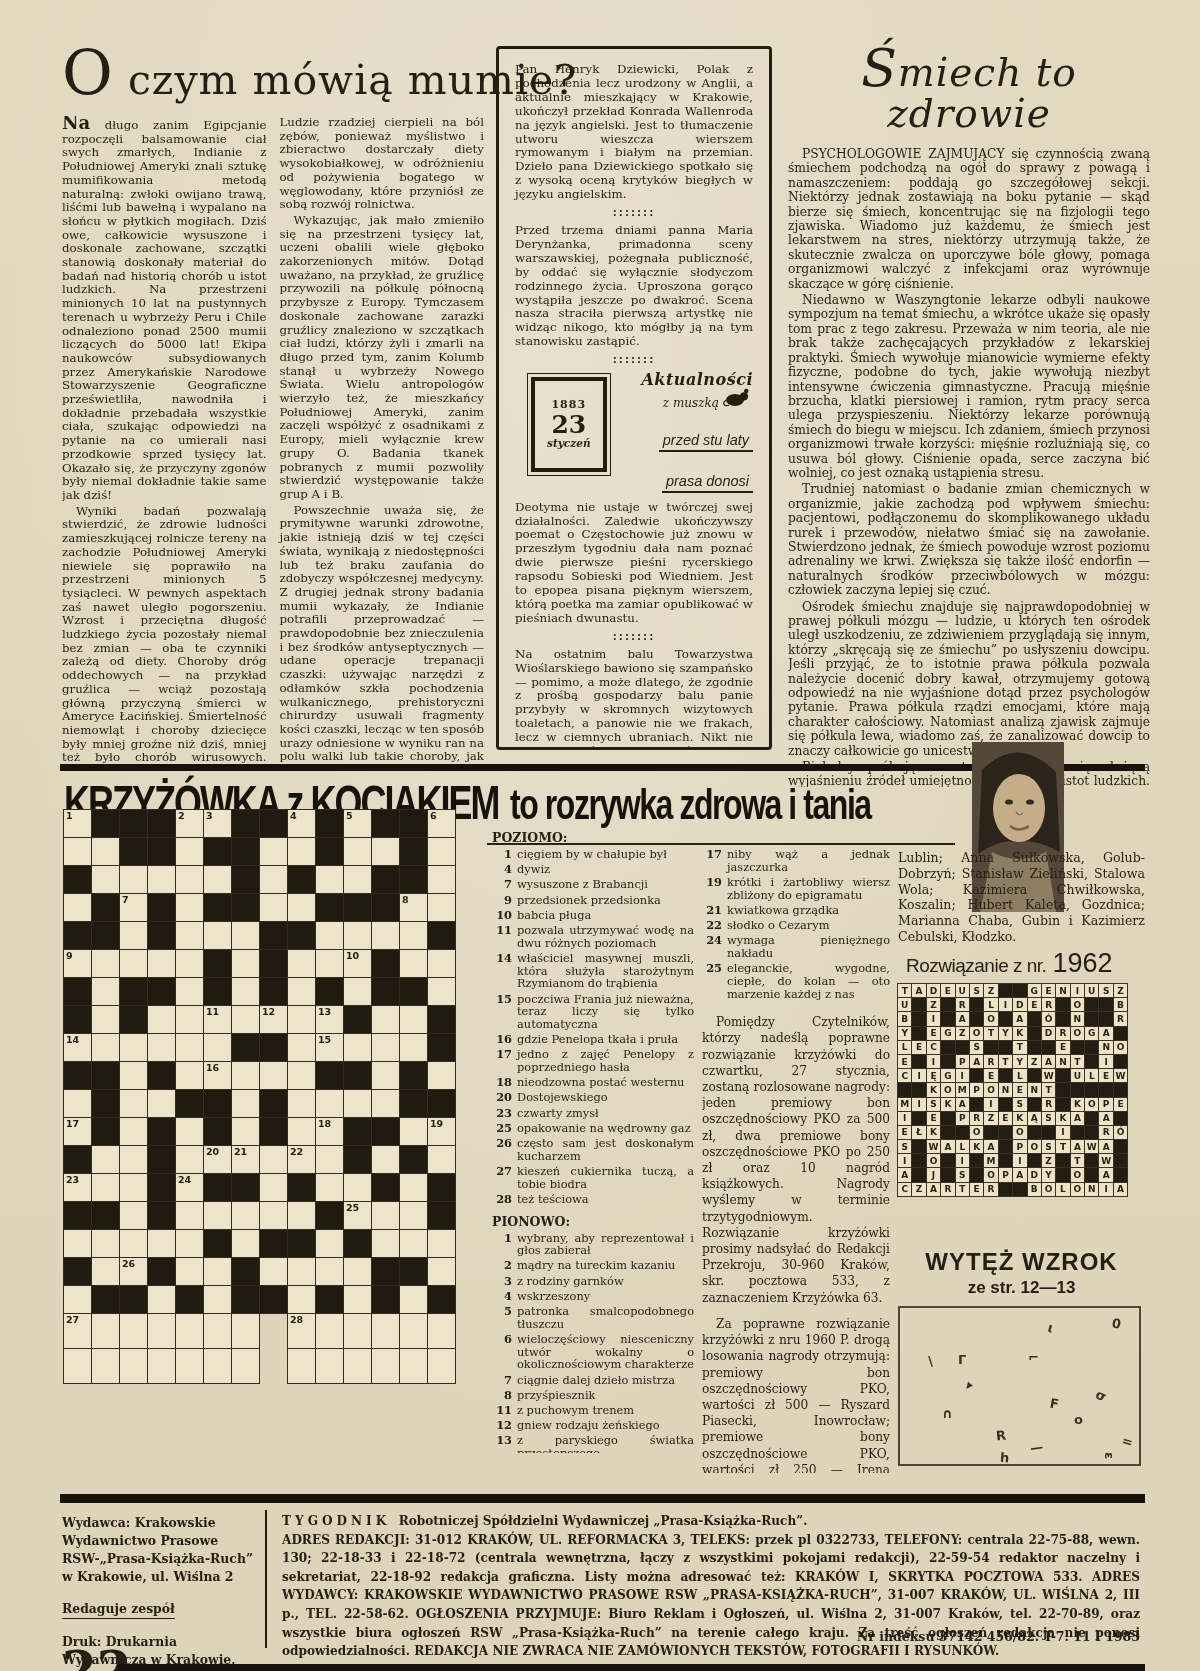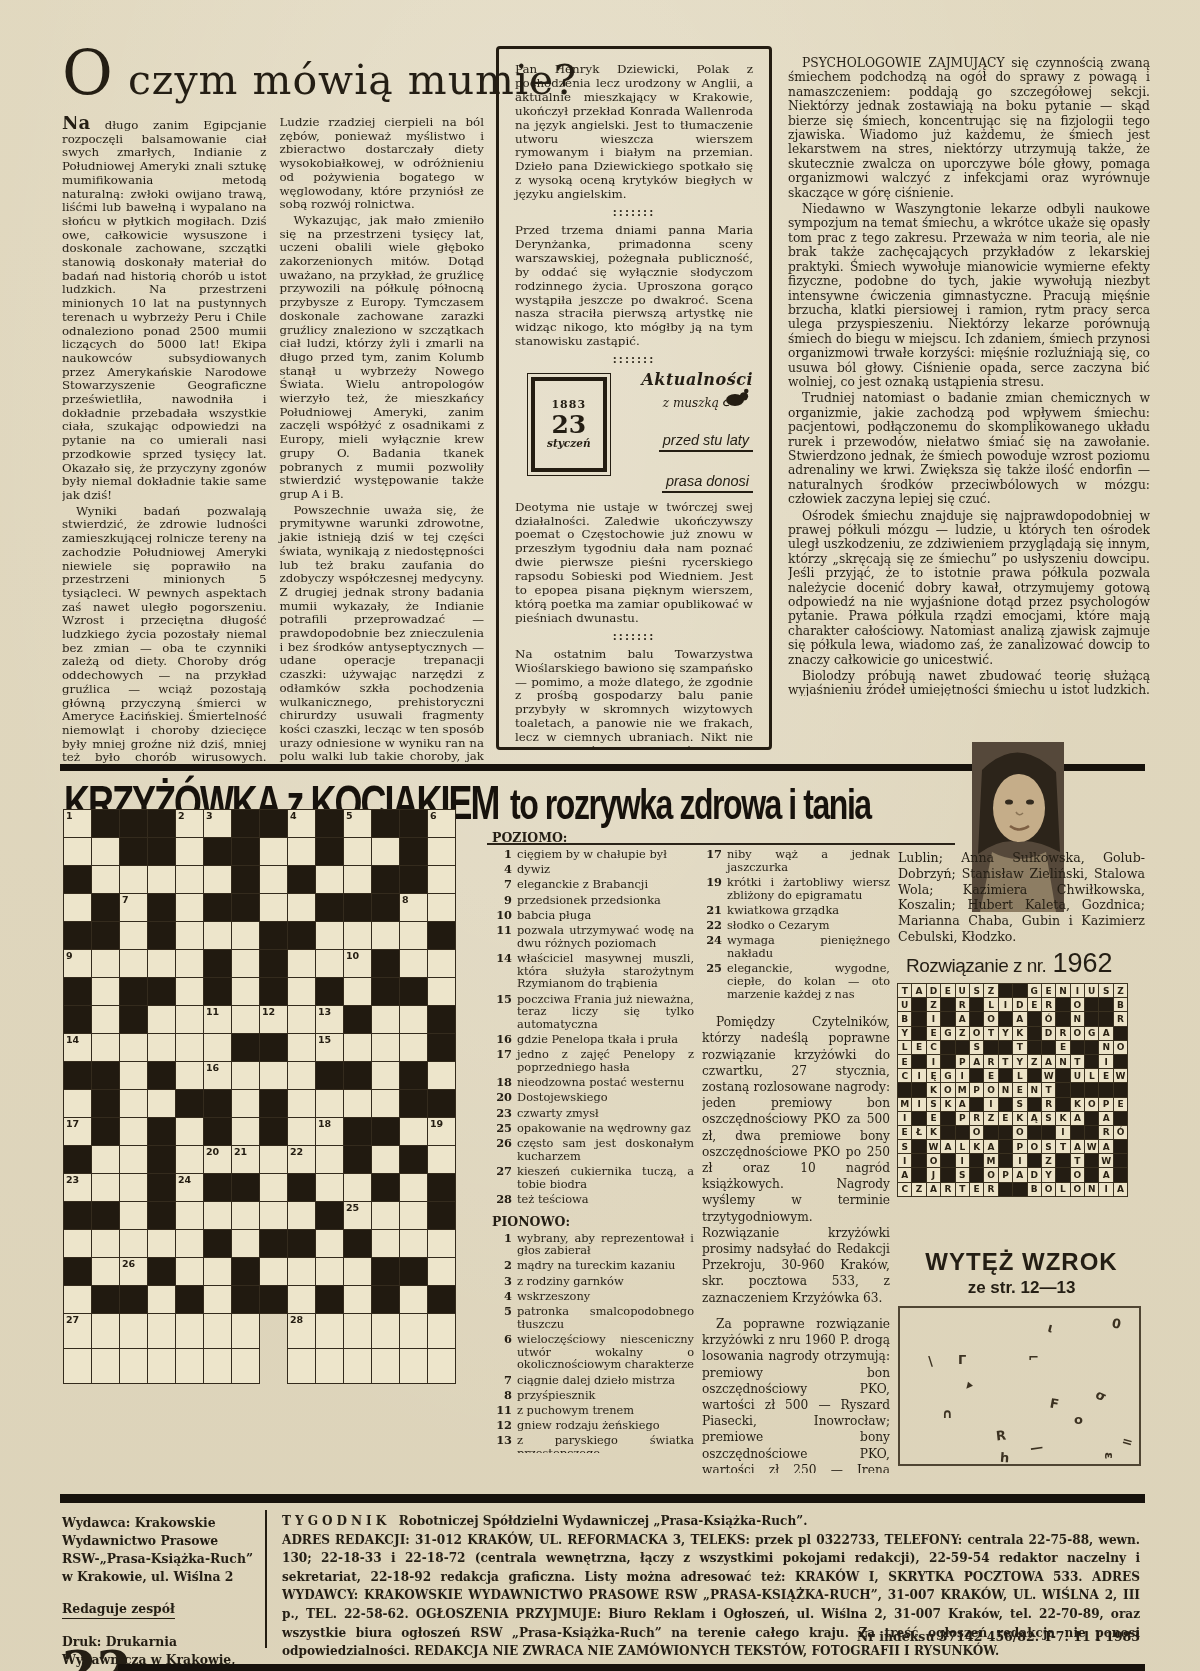--- a/index.html
+++ b/index.html
@@ -126,20 +126,21 @@
         <div><span class="stamp">przed stu laty</span></div>
         <div><span class="stamp">prasa donosi</span></div>
       </div>
     </div>
     <p class="para first">Deotyma nie ustaje w twórczej swej działalności. Zaledwie ukończywszy poemat o Częstochowie już znowu w przeszłym tygodniu dała nam poznać dwie pierwsze pieśni rycerskiego rapsodu Sobieski pod Wiedniem. Jest to epopea pisana pięknym wierszem, którą poetka ma zamiar opublikować w pieśniach dwunastu.</p>
     <div class="dots">:::::::</div>
     <p class="para first">Na ostatnim balu Towarzystwa Wioślarskiego bawiono się szampańsko — pomimo, a może dlatego, że zgodnie z prośbą gospodarzy balu panie przybyły w skromnych wizytowych toaletach, a panowie nie we frakach, lecz w ciemnych ubraniach. Nikt nie rozdarł trenów z gazy i tiulów, jako że takowych przy sukniach danserek nie było, żadna też z dam narzekać nie mogła, że na balową toaletę olśniewającą przez jeden wieczór wydała kilkaset rubli. Godna pochwały oszczędność. BoWer.</p>
   </div>
 
   <div class="abs" style="left:788px;top:42px;width:362px;">
+    <div class="smi-title">Śmiech to zdrowie</div>
     <div class="smi-body just" style="margin-top:14px;">
       <span><p class="para">PSYCHOLOGOWIE ZAJMUJĄCY się czynnością zwaną śmiechem podchodzą na ogół do sprawy z powagą i namaszczeniem: poddają go szczegółowej sekcji. Niektórzy jednak zostawiają na boku pytanie — skąd bierze się śmiech, koncentrując się na fizjologii tego zjawiska. Wiadomo już każdemu, że śmiech jest lekarstwem na stres, niektórzy utrzymują także, że skutecznie zwalcza on uporczywe bóle głowy, pomaga organizmowi walczyć z infekcjami oraz wyrównuje skaczące w górę ciśnienie.</p><p class="para">Niedawno w Waszyngtonie lekarze odbyli naukowe sympozjum na temat śmiechu, a wkrótce ukaże się opasły tom prac z tego zakresu. Przeważa w nim teoria, ale nie brak także zachęcających przykładów z lekarskiej praktyki. Śmiech wywołuje mianowicie wymierne efekty fizyczne, podobne do tych, jakie wywołują niezbyt intensywne ćwiczenia gimnastyczne. Pracują mięśnie brzucha, klatki piersiowej i ramion, rytm pracy serca ulega przyspieszeniu. Niektórzy lekarze porównują śmiech do biegu w miejscu. Ich zdaniem, śmiech przynosi organizmowi trwałe korzyści: mięśnie rozluźniają się, co usuwa ból głowy. Ciśnienie opada, serce zaczyna bić wolniej, co jest oznaką ustąpienia stresu.</p><p class="para">Trudniej natomiast o badanie zmian chemicznych w organizmie, jakie zachodzą pod wpływem śmiechu: pacjentowi, podłączonemu do skomplikowanego układu rurek i przewodów, niełatwo śmiać się na zawołanie. Stwierdzono jednak, że śmiech powoduje wzrost poziomu adrenaliny we krwi. Zwiększa się także ilość endorfin — naturalnych środków przeciwbólowych w mózgu: człowiek zaczyna lepiej się czuć.</p><p class="para">Ośrodek śmiechu znajduje się najprawdopodobniej w prawej półkuli mózgu — ludzie, u których ten ośrodek uległ uszkodzeniu, ze zdziwieniem przyglądają się innym, którzy „skręcają się ze śmiechu” po usłyszeniu dowcipu. Jeśli przyjąć, że to istotnie prawa półkula pozwala należycie docenić dobry kawał, otrzymujemy gotową odpowiedź na nie wyjaśnione dotąd przez psychologów pytanie. Prawa półkula rządzi emocjami, które mają charakter całościowy. Natomiast analizą zjawisk zajmuje się półkula lewa, wiadomo zaś, że zanalizować dowcip to znaczy całkowicie go unicestwić.</p><p class="para">Biolodzy próbują nawet zbudować teorię służącą wyjaśnieniu źródeł umiejętności śmiechu u istot ludzkich. Zdaniem niektórych zrodziła się ona jako forma triumfu nad pokonanym wrogiem, dając ujście napięciu i nagromadzonej energii. Zdaniem innych, śmiech jest sygnałem pokojowych intencji lub znakiem, że ten kto się śmieje jest słaby i bezbronny, a zatem nie warto go atakować.</p></span>
       
     </div>
   </div>
 
   <div class="abs bar" style="left:60px;top:764px;width:1085px;height:7px;"></div>
   <div class="abs banner" style="left:64px;top:782px;">
     <span class="b1">KRZYŻÓWKA z KOCIAKIEM</span><span class="b2">to rozrywka zdrowa i tania</span>
   </div>
@@ -543,21 +544,21 @@
         <div class="clue">
           <span class="cn">1</span>
           <span class="ct">cięgiem by w chałupie był</span>
         </div>
         <div class="clue">
           <span class="cn">4</span>
           <span class="ct">dywiz</span>
         </div>
         <div class="clue">
           <span class="cn">7</span>
-          <span class="ct">eleganckie z Brabancji</span>
+          <span class="ct">wysuszone z Brabancji</span>
         </div>
         <div class="clue">
           <span class="cn">9</span>
           <span class="ct">przedsionek przedsionka</span>
         </div>
         <div class="clue">
           <span class="cn">10</span>
           <span class="ct">babcia pługa</span>
         </div>
         <div class="clue">

